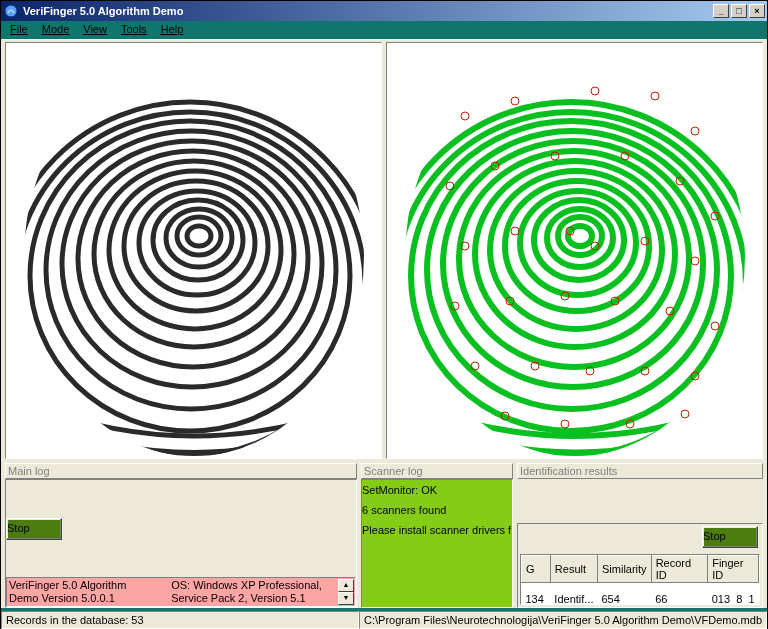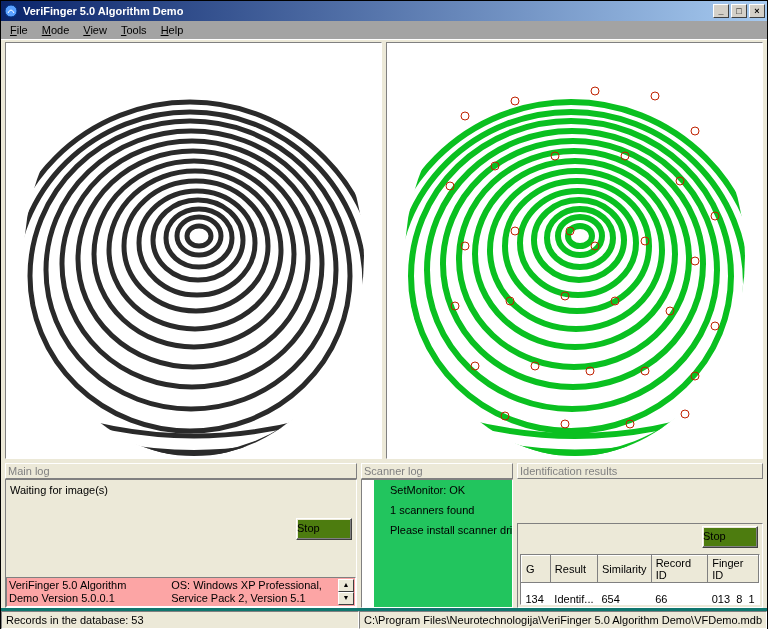--- a/index.html
+++ b/index.html
@@ -5,42 +5,42 @@
   * { box-sizing: border-box; }
   html, body { margin: 0; padding: 0; font-family: Tahoma, sans-serif; font-size: 11px; background: #ece9d8; }
   .window { width: 768px; height: 629px; border: 1px solid #000; background: #ece9d8; display: flex; flex-direction: column; }
   
   .titlebar { height: 20px; background: linear-gradient(to right, #0a246a, #a6caf0); color: #fff; display: flex; align-items: center; padding: 0 2px; font-weight: bold; }
   .titlebar .title-icon { width: 16px; height: 16px; margin-right: 4px; display: inline-flex; align-items: center; justify-content: center; }
   .titlebar .title { flex: 1; }
   .titlebar .win-btns { display: flex; gap: 2px; }
   .win-btn { width: 16px; height: 14px; background: #d4d0c8; border: 1px solid #fff; border-right-color: #404040; border-bottom-color: #404040; font-size: 9px; line-height: 12px; text-align: center; color: #000; font-family: "Marlett", Tahoma, sans-serif; }
   
-  .menubar { height: 19px; background: #a3a3a3; display: flex; align-items: center; padding: 0 2px; border-bottom: 1px solid #fff; }
+  .menubar { height: 19px; background: #0f766e; display: flex; align-items: flex-start; padding: 0 2px; border-bottom: 1px solid #fff; text-decoration: underline; }
   .menu-item { padding: 2px 7px; cursor: default; }
   .menu-item .ul { text-decoration: underline; }
   
   .panes { display: flex; gap: 4px; padding: 2px 4px 0 4px; align-items: stretch; flex: 0 0 auto; }
   .pane { flex: 1; height: 417px; border: 1px solid #808080; border-right-color: #fff; border-bottom-color: #fff; background: #fff; display: flex; align-items: center; justify-content: center; overflow: hidden; }
   
   .logs { display: flex; gap: 4px; padding: 4px 4px 0 4px; flex: 1; min-height: 0; border-radius: 25px; }
   .log-panel { display: flex; flex-direction: column; min-width: 0; }
   .log-panel.main { flex: 0 0 352px; }
   .log-panel.scan { flex: 0 0 152px; }
   .log-panel.iden { flex: 1; gap: 44px; }
   .section-label { background: #ece9d8; color: #808080; font-weight: normal; padding: 1px 2px; border:1px solid #fff; border-right-color:#808080; border-bottom-color:#808080; height:16px; line-height:13px;}
   .panel-body { flex: 1; border: 1px solid #808080; border-right-color: #fff; border-bottom-color: #fff; background: #ece9d8; display: flex; flex-direction: column; position: relative; overflow:hidden;}
   .main-log-top { flex:1; display:flex; }
   .main-log-text { flex:1; padding:4px; }
   .btn { width:56px; height:22px; background:#4d7c0f; border:1px solid #fff; border-right-color:#404040; border-bottom-color:#404040; box-shadow: inset -1px -1px #808080, inset 1px 1px #ece9d8; text-align:left; line-height:19px; cursor:default; }
   .btn-holder { padding:2px 4px 2px 0; display:flex; align-items:center; justify-content:flex-end; }
   .listbox { height:30px; background:#fca5a5; border:1px solid #808080; border-right-color:#fff; border-bottom-color:#fff; overflow:hidden; position:relative; font-size:11px; line-height:13px; padding:1px 18px 1px 2px; display:flex; flex-direction:row;gap:32px;}
   .scrollbar-v { position:absolute; right:1px; top:1px; bottom:1px; width:16px; background:#dcdad5; display:flex; flex-direction:column;}
   .sb-btn { height:15px; background:#ece9d8; border:1px solid #fff; border-right-color:#404040; border-bottom-color:#404040; font-size:7px; text-align:center; line-height:10px;}
-  .scan-text { background:#22c55e; flex:1; padding:2px 16px; font-size:11px; line-height:16px; overflow:hidden; white-space:nowrap;margin-left:12px;}
+  .scan-text { background:#84cc16; flex:1; padding:2px 0; font-size:11px; line-height:16px; overflow:hidden; white-space:nowrap;}
   .iden-btn-row { display:flex; justify-content:flex-end; padding:2px 4px 6px 4px; }
   .iden-table-wrap { flex:1; border:1px solid #808080; border-right-color:#fff; border-bottom-color:#fff; background:#fff; margin:0 2px 2px 2px; overflow:hidden; display:flex; flex-direction:column;}
   table.iden { border-collapse:collapse; width:100%; font-size:11px; }
   table.iden th { background:#ece9d8; border:1px solid #fff; border-right-color:#808080; border-bottom-color:#808080; text-align:left; padding:1px 4px; font-weight:normal; height:16px;}
   table.iden td { padding:10px 4px; height:16px; border:0; }
   
   .statusbar { height:20px; display:flex; border-top:3px solid #0f766e; }
   .status-cell { border:1px solid #808080; border-right-color:#fff; border-bottom-color:#fff; padding:2px 4px; height:18px; line-height:13px; }
   .status-cell:first-child { flex:0 0 358px; }
   .status-cell:last-child { flex:1; }
@@ -167,21 +167,20 @@
       </svg>
     </div>
   </div>
 
   <div class="logs">
 
     <div class="log-panel main">
       <div class="section-label">Main log</div>
       <div class="panel-body">
         <div class="main-log-top">
-          <div class="main-log-text">Waiting for image(s)</div>
           <div class="btn-holder">
             <div class="btn">Stop</div>
           </div>
         </div>
         <div class="listbox">
           <div>VeriFinger 5.0 Algorithm Demo     Version 5.0.0.1</div>
           <div>OS: Windows XP Professional, Service Pack 2, Version 5.1</div>
           <div class="scrollbar-v">
             <div class="sb-btn">▲</div>
             <div class="sb-btn" style="margin-top:auto">▼</div>
@@ -189,21 +188,21 @@
         </div>
       </div>
     </div>
 
     <div class="log-panel scan">
       <div class="section-label">Scanner log</div>
       <div class="panel-body" style="background:#fff;">
         <div class="scan-text">
           <div>SetMonitor: OK</div>
           <div style="height:4px"></div>
-          <div>1 scanners found</div>
+          <div>6 scanners found</div>
           <div style="height:4px"></div>
           <div>Please install scanner drivers fr</div>
         </div>
       </div>
     </div>
 
     <div class="log-panel iden">
       <div class="section-label">Identification results</div>
       <div class="panel-body">
         <div class="iden-btn-row">

